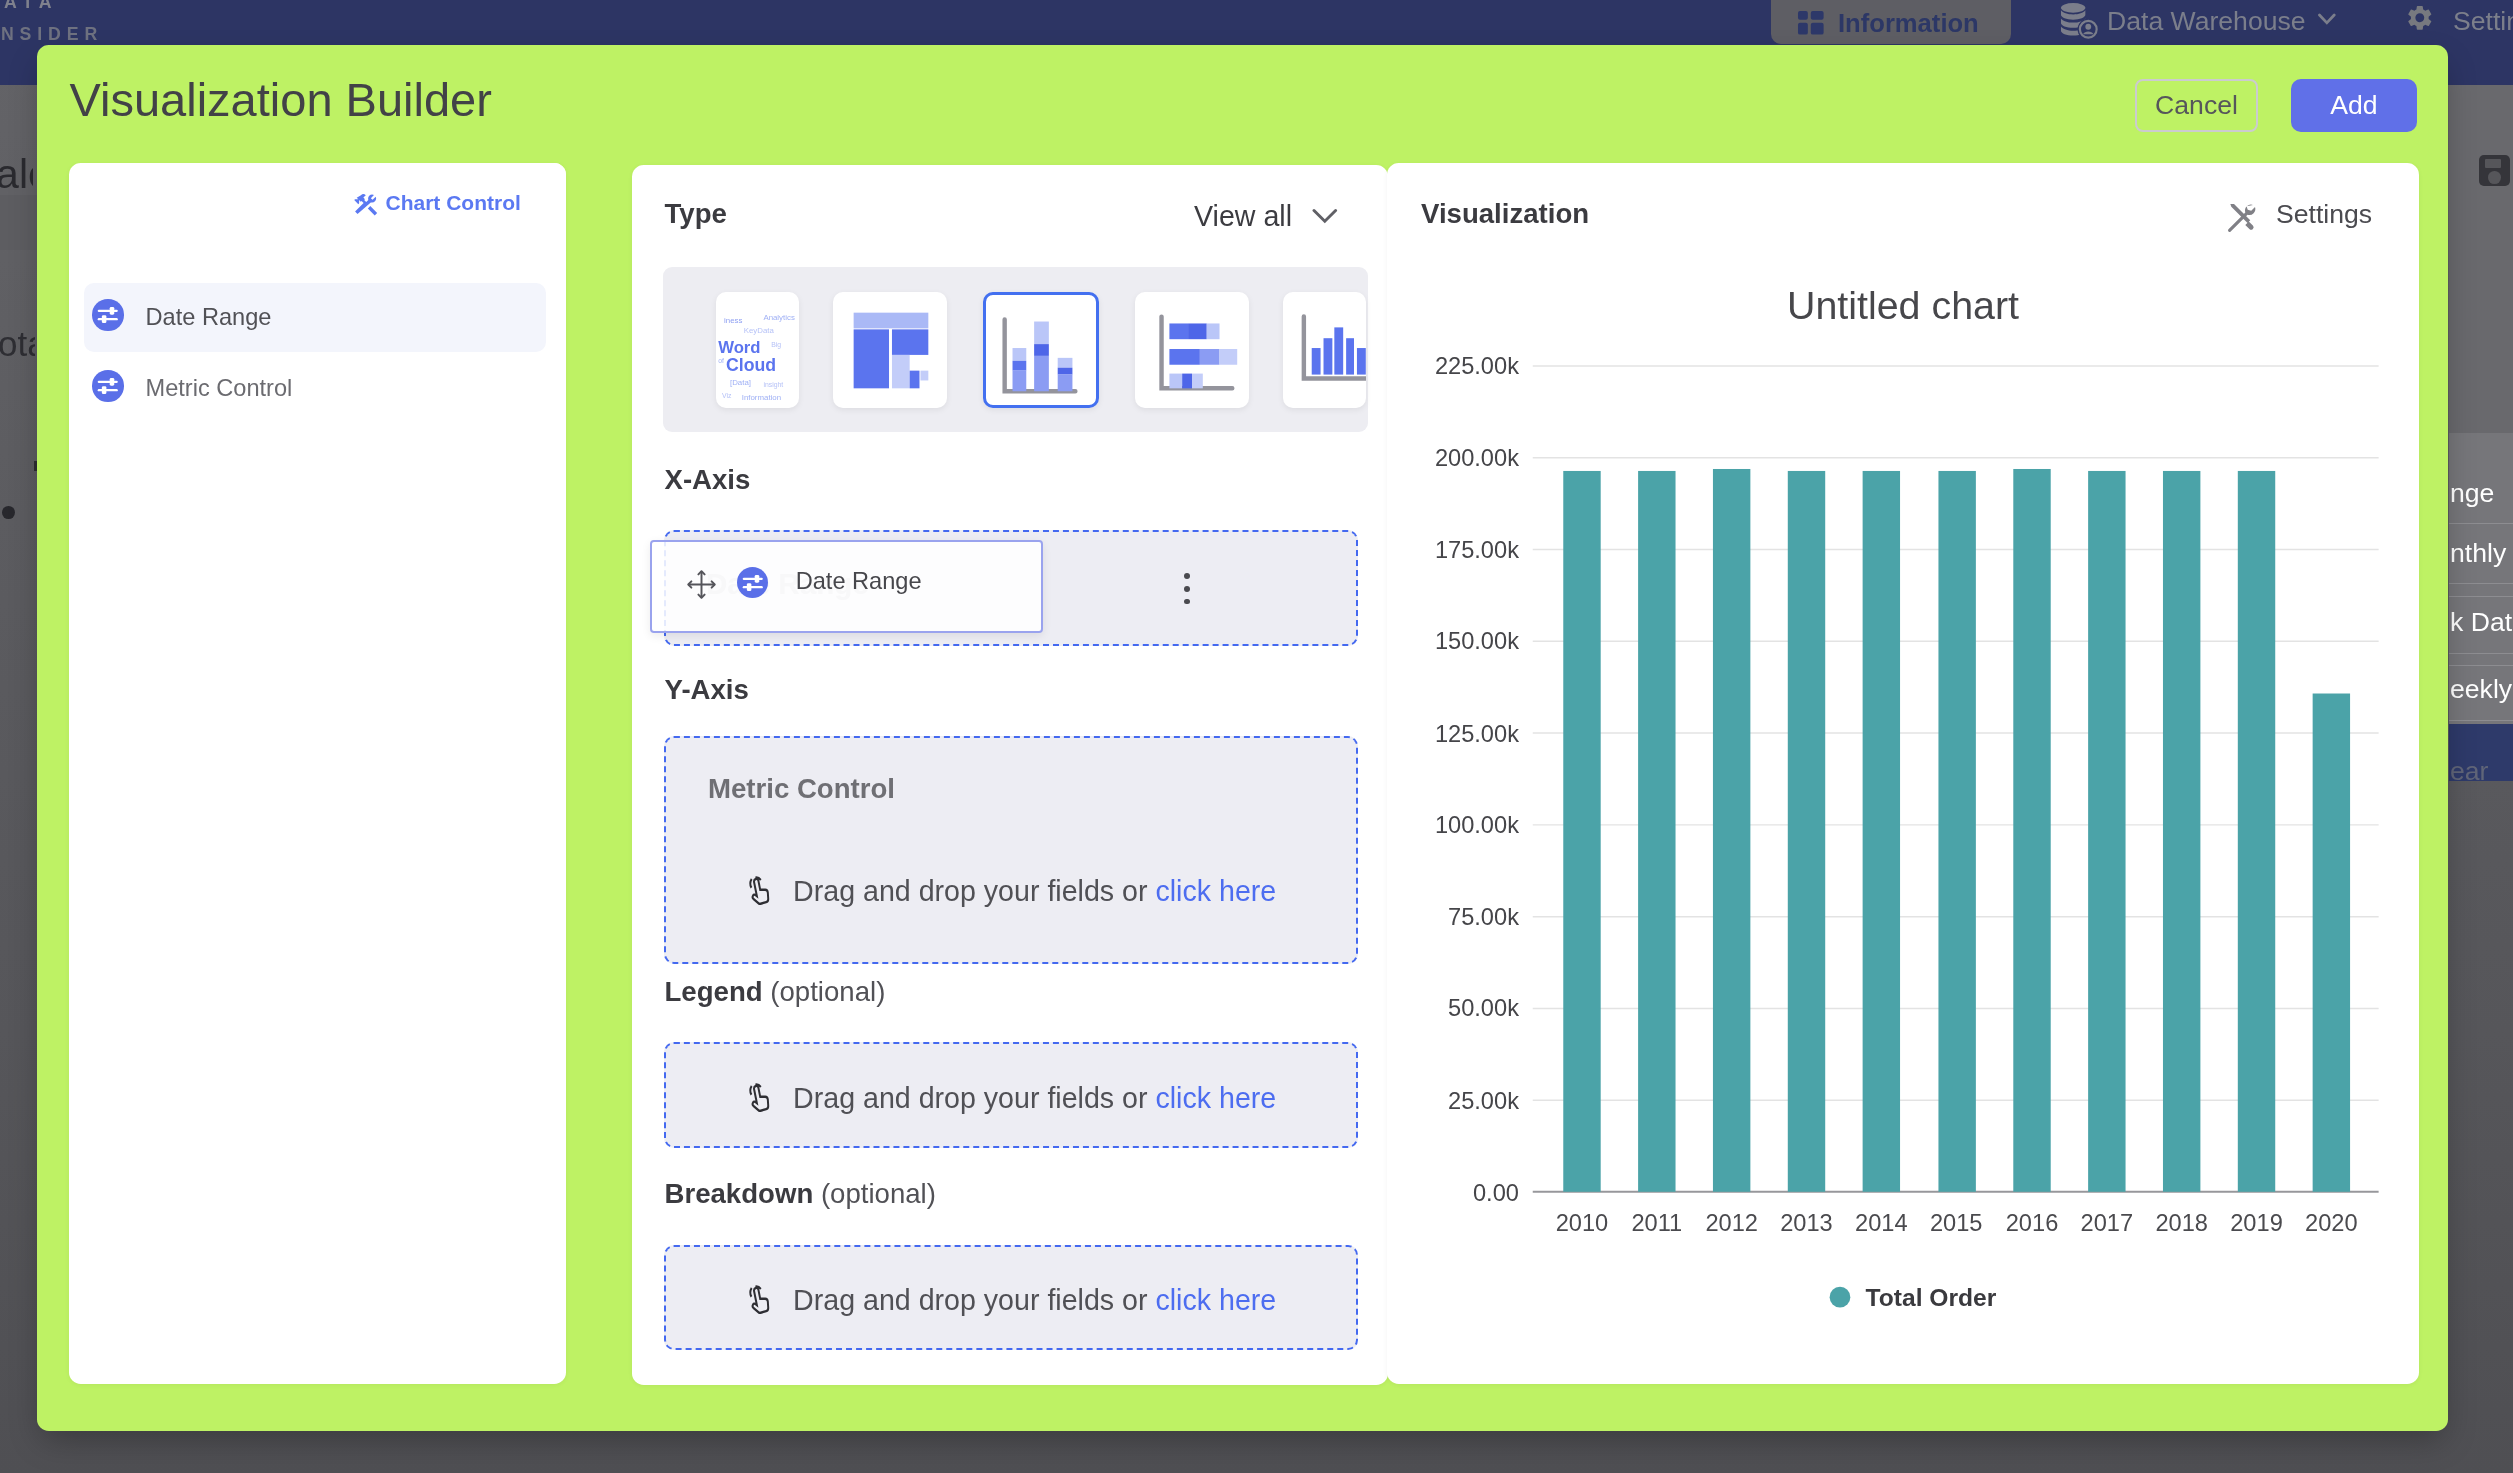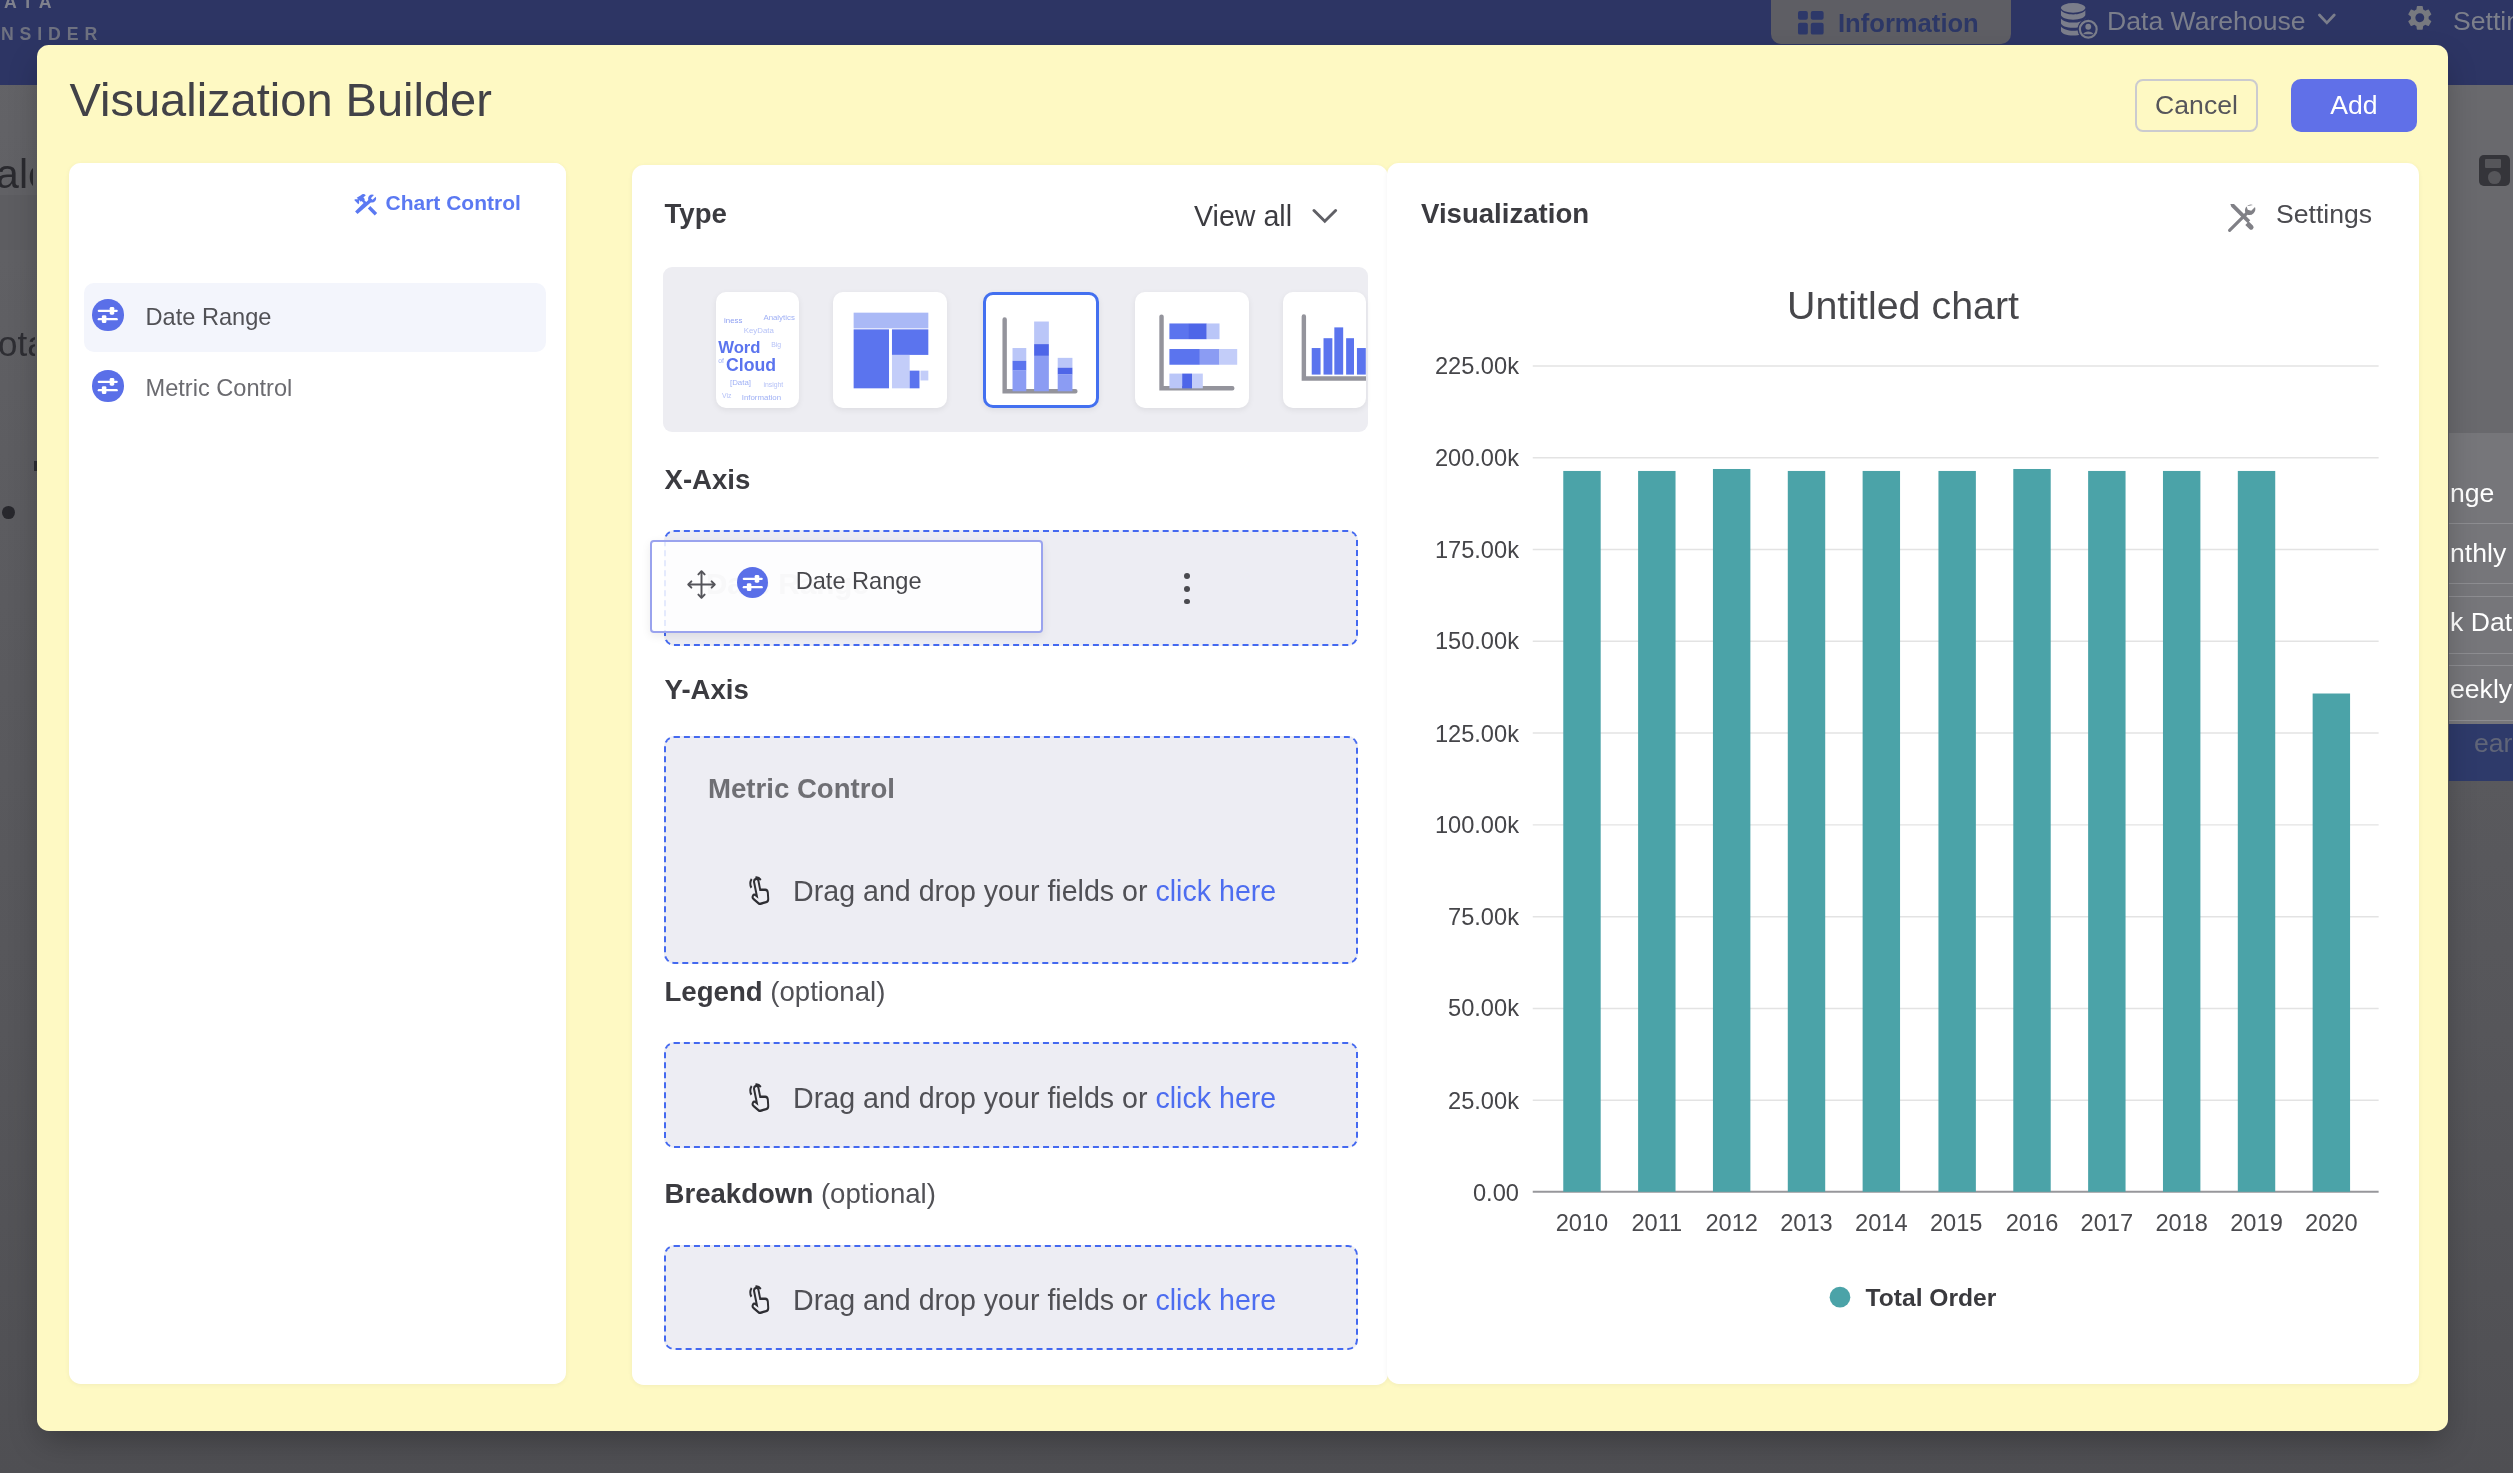--- a/index.html
+++ b/index.html
@@ -21,27 +21,27 @@
 
 #lband1 { left:0; top:195px; width:37px; height:55px; background:#5d5d61; }
 #ltext1 { left:-3.9px; top:151px; width:37px; font-size:41px; color:#2a2a2f; overflow:hidden; white-space:nowrap; }
 #ltext2 { left:-2px; top:324px; width:37px; font-size:35px; color:#2e2e33; overflow:hidden; white-space:nowrap; }
 #ldot { left:2px; top:506px; width:12.8px; height:12.8px; border-radius:50%; background:#28282d; }
 #rband0 { left:2449px; top:85px; width:65px; height:349px; background:#69696d; }
 #rrows { left:2449px; top:433px; width:65px; height:348px; background:#76767a; }
 .rrtxt { position:absolute; left:1px; font-size:26.6px; color:#ffffff; white-space:nowrap; }
 .rrline { position:absolute; left:0; width:65px; height:1px; background:#8d8d91; }
 #rbluerow { position:absolute; left:0; top:291px; width:65px; height:57px; background:#2e3a6a; }
-#rbluerow span { position:absolute; left:1px; top:4px; font-size:26.6px; color:#606578;padding-left:24px; }
+#rbluerow span { position:absolute; left:1px; top:32px; font-size:26.6px; color:#606578; }
 #floppy { left:2479px; top:155px; width:30.5px; height:30.5px; background:#35353a; border-radius:4.9px; }
 #floppy .slot { position:absolute; left:5.9px; top:3.9px; width:15.8px; height:8.9px; background:#56565a; border-radius:1px; }
 #floppy .disc { position:absolute; left:8.9px; top:15.8px; width:12.8px; height:12.8px; background:#56565a; border-radius:50%; }
 
 
-#modal { position:absolute; left:37px; top:45px; width:2411px; height:1386px; background:#fef9c3; border-radius:11.8px; box-shadow:0 13.8px 33px -5.9px rgba(0,0,0,0.28); }
+#modal { position:absolute; left:37px; top:45px; width:2411px; height:1386px; background:#bef264; border-radius:11.8px; box-shadow:0 13.8px 33px -5.9px rgba(0,0,0,0.28); }
 #mtitle { position:absolute; left:32.5px; top:30.5px; font-size:47px; line-height:47px; color:#424247; }
 #btn-cancel { position:absolute; left:2098px; top:34px; width:123px; height:53px; border:2px solid #cbcbcf; border-radius:7.9px; font-size:26.6px; color:#56565b; text-align:center; line-height:49px; }
 #btn-add { position:absolute; left:2254px; top:34px; width:126px; height:53px; background:#6070e8; border-radius:9.9px; font-size:26.6px; color:#fff; text-align:center; line-height:53px; }
 
 .card { position:absolute; background:#fff; border-radius:11.8px; box-shadow:0 1px 4.9px rgba(0,0,0,0.05); }
 #card-left { left:31.5px; top:118px; width:497px; height:1221px; }
 #card-mid { left:595px; top:120px; width:756px; height:1220px; }
 #card-right { left:1350px; top:118px; width:1032px; height:1221px;text-decoration:underline; }
 
 

